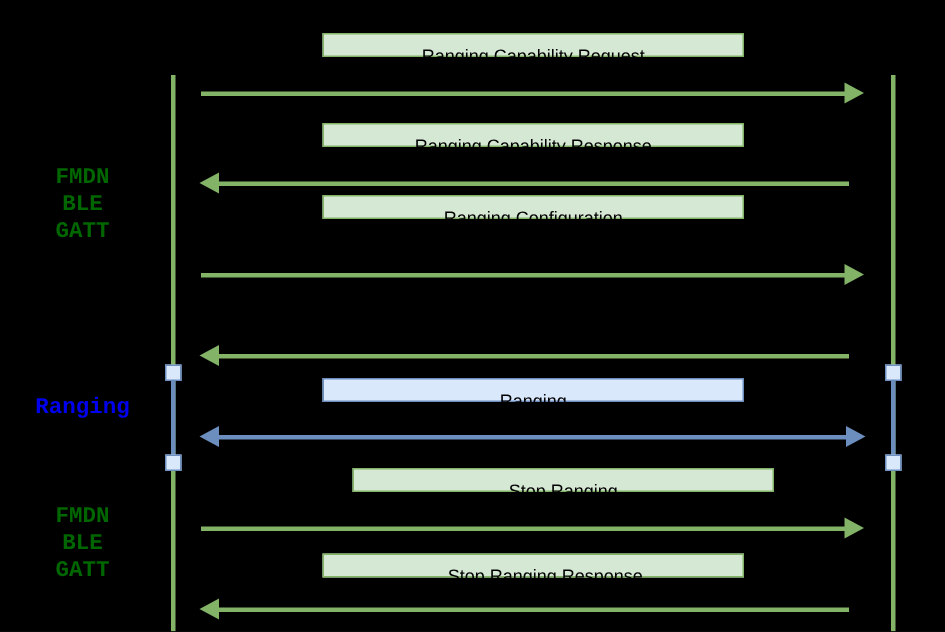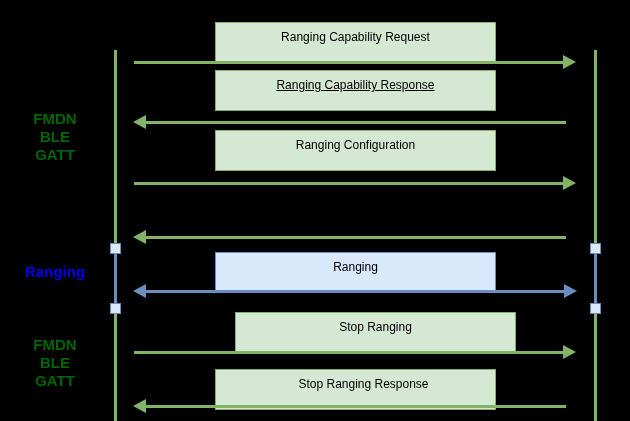--- a/index.html
+++ b/index.html
@@ -23,27 +23,27 @@
   .lifeline-blue-seg.right{left:594px;}
   .activation{
     position:absolute; width:11px; height:11px; box-sizing:border-box;
     background:var(--blue-fill); border:1.5px solid var(--blue-stroke);
   }
   .activation.l{left:110px;} .activation.r{left:590px;}
   .activation.row1{top:243px;} .activation.row2{top:303px;}
   
   .phase-label{
     position:absolute; left:0; width:110px; text-align:center;
-    font-weight:bold; font-size:15px; line-height:18px;
+    font-weight:bold; font-size:15px; line-height:18px;font-family:Liberation Mono, monospace;
   }
   .phase-label.green{color:var(--green-text);}
   .phase-label.blue{color:var(--blue-text);}
   
   .msg-box{
-    position:absolute; left:215px; width:281px; height:41px; box-sizing:border-box;
+    position:absolute; left:215px; width:281px; height:16px; box-sizing:border-box;
     background:var(--green-fill); border:1px solid var(--green-stroke);
     color:var(--message-text); font-size:12px; line-height:28px; text-align:center;
     white-space:nowrap;
   }
   .msg-box.blue{background:var(--blue-fill); border-color:var(--blue-stroke);}
   
   .arrow{position:absolute; height:14px;}
   .arrow .shaft{position:absolute; top:5.5px; height:3px; left:0; right:0; background:var(--green-stroke);}
   .arrow.blue .shaft{background:var(--blue-stroke);}
   .arrow.dir-right .shaft{right:11px;}
@@ -84,21 +84,21 @@
     <div>BLE</div>
     <div>GATT</div>
   </div>
 
   <div class="msg-box" style="top:22px;">Ranging Capability Request</div>
   <div class="arrow dir-right" style="left:134px; width:442px; top:55px;">
     <div class="shaft"></div>
     <div class="head h-right"></div>
   </div>
 
-  <div class="msg-box" style="top:70px;text-decoration:underline;">Ranging Capability Response</div>
+  <div class="msg-box" style="top:82px;text-decoration:underline;">Ranging Capability Response</div>
   <div class="arrow dir-left" style="left:133px; width:433px; top:115px;">
     <div class="shaft"></div>
     <div class="head h-left"></div>
   </div>
 
   <div class="msg-box" style="top:130px;">Ranging Configuration</div>
   <div class="arrow dir-right" style="left:134px; width:442px; top:176px;">
     <div class="shaft"></div>
     <div class="head h-right"></div>
   </div>

